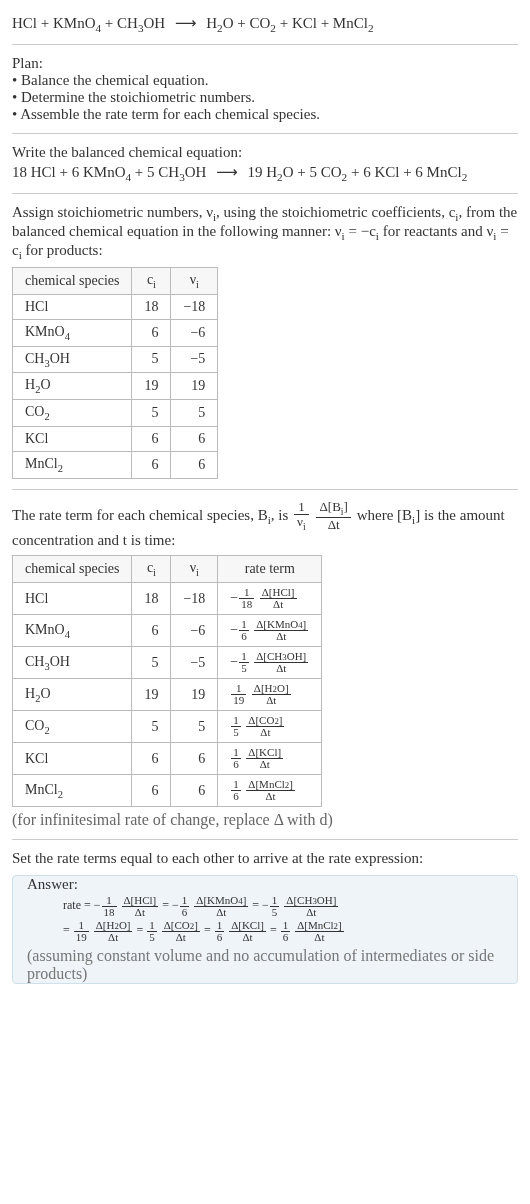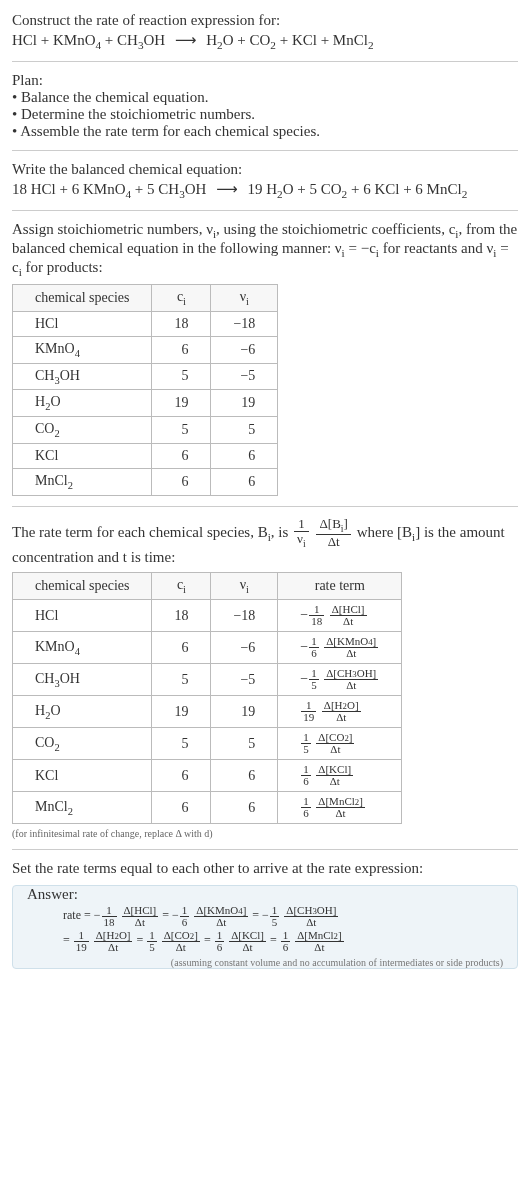--- a/index.html
+++ b/index.html
@@ -1,43 +1,42 @@
 <!DOCTYPE html>
 <html><head>
 <meta charset="utf-8">
 <style>
 body{font-family:Georgia,'Times New Roman',serif;font-size:15px;color:#333;margin:0;padding:12px;background:#fff;width:506px}
 .section{margin-bottom:8px}
 hr{border:none;border-top:1px solid #ccc;margin:10px 0}
 .sub{font-size:.75em;vertical-align:sub}
 .arrow{display:inline-block;margin:0 6px}
 table.tbl{border-collapse:collapse;margin-top:6px}
-table.tbl th,table.tbl td{border:1px solid #bbb;padding:4px 22px;text-align:center;font-size:14px;font-weight:normal}
+table.tbl th,table.tbl td{border:1px solid #bbb;padding:4px 12px;text-align:center;font-size:14px;font-weight:normal}
 table.tbl th{background:#f7f7f7}
 .ital{}
 .frac{display:inline-block;vertical-align:middle;text-align:center;font-size:13px;margin:0 2px}
 .frac .num{display:block;border-bottom:1px solid #333;padding:0 3px;line-height:1.1}
 .frac .den{display:block;padding:0 3px;line-height:1.1}
 .sfrac{display:inline-block;vertical-align:middle;text-align:center;font-size:11px;margin:0 1px}
 .sfrac .num{display:block;border-bottom:1px solid #333;padding:0 2px;line-height:1}
 .sfrac .den{display:block;padding:0 2px;line-height:1}
-.note{font-size:10px;color:#666;margin-top:4px}
+.note{font-size:16px;color:#666;margin-top:4px}
 .answer-box{background:#eef4f8;border:1px solid #cfe0ea;border-radius:4px;padding:0 14px;margin-top:8px}
-.answer-box .note{text-align:right;color:#777}
+.answer-box .note{text-align:left;color:#777}
 .indent{margin-left:36px}
 .eqline{margin:2px 0}
 .small{font-size:12px}
 .lt{text-align:left!important}
 .rt{text-align:right!important}
 </style>
 </head>
 <body>
 
 <div class="section">
- <div>Construct the rate of reaction expression for:</div>
  <div class="eqline">
   <span>HCl + KMnO</span><span class="sub">4</span><span> + CH</span><span class="sub">3</span><span>OH</span>
   <span class="arrow">⟶</span>
   <span>H</span><span class="sub">2</span><span>O + CO</span><span class="sub">2</span><span> + KCl + MnCl</span><span class="sub">2</span>
  </div>
 </div>
 <hr>
 
 <div class="section">
  <div>Plan:</div>

